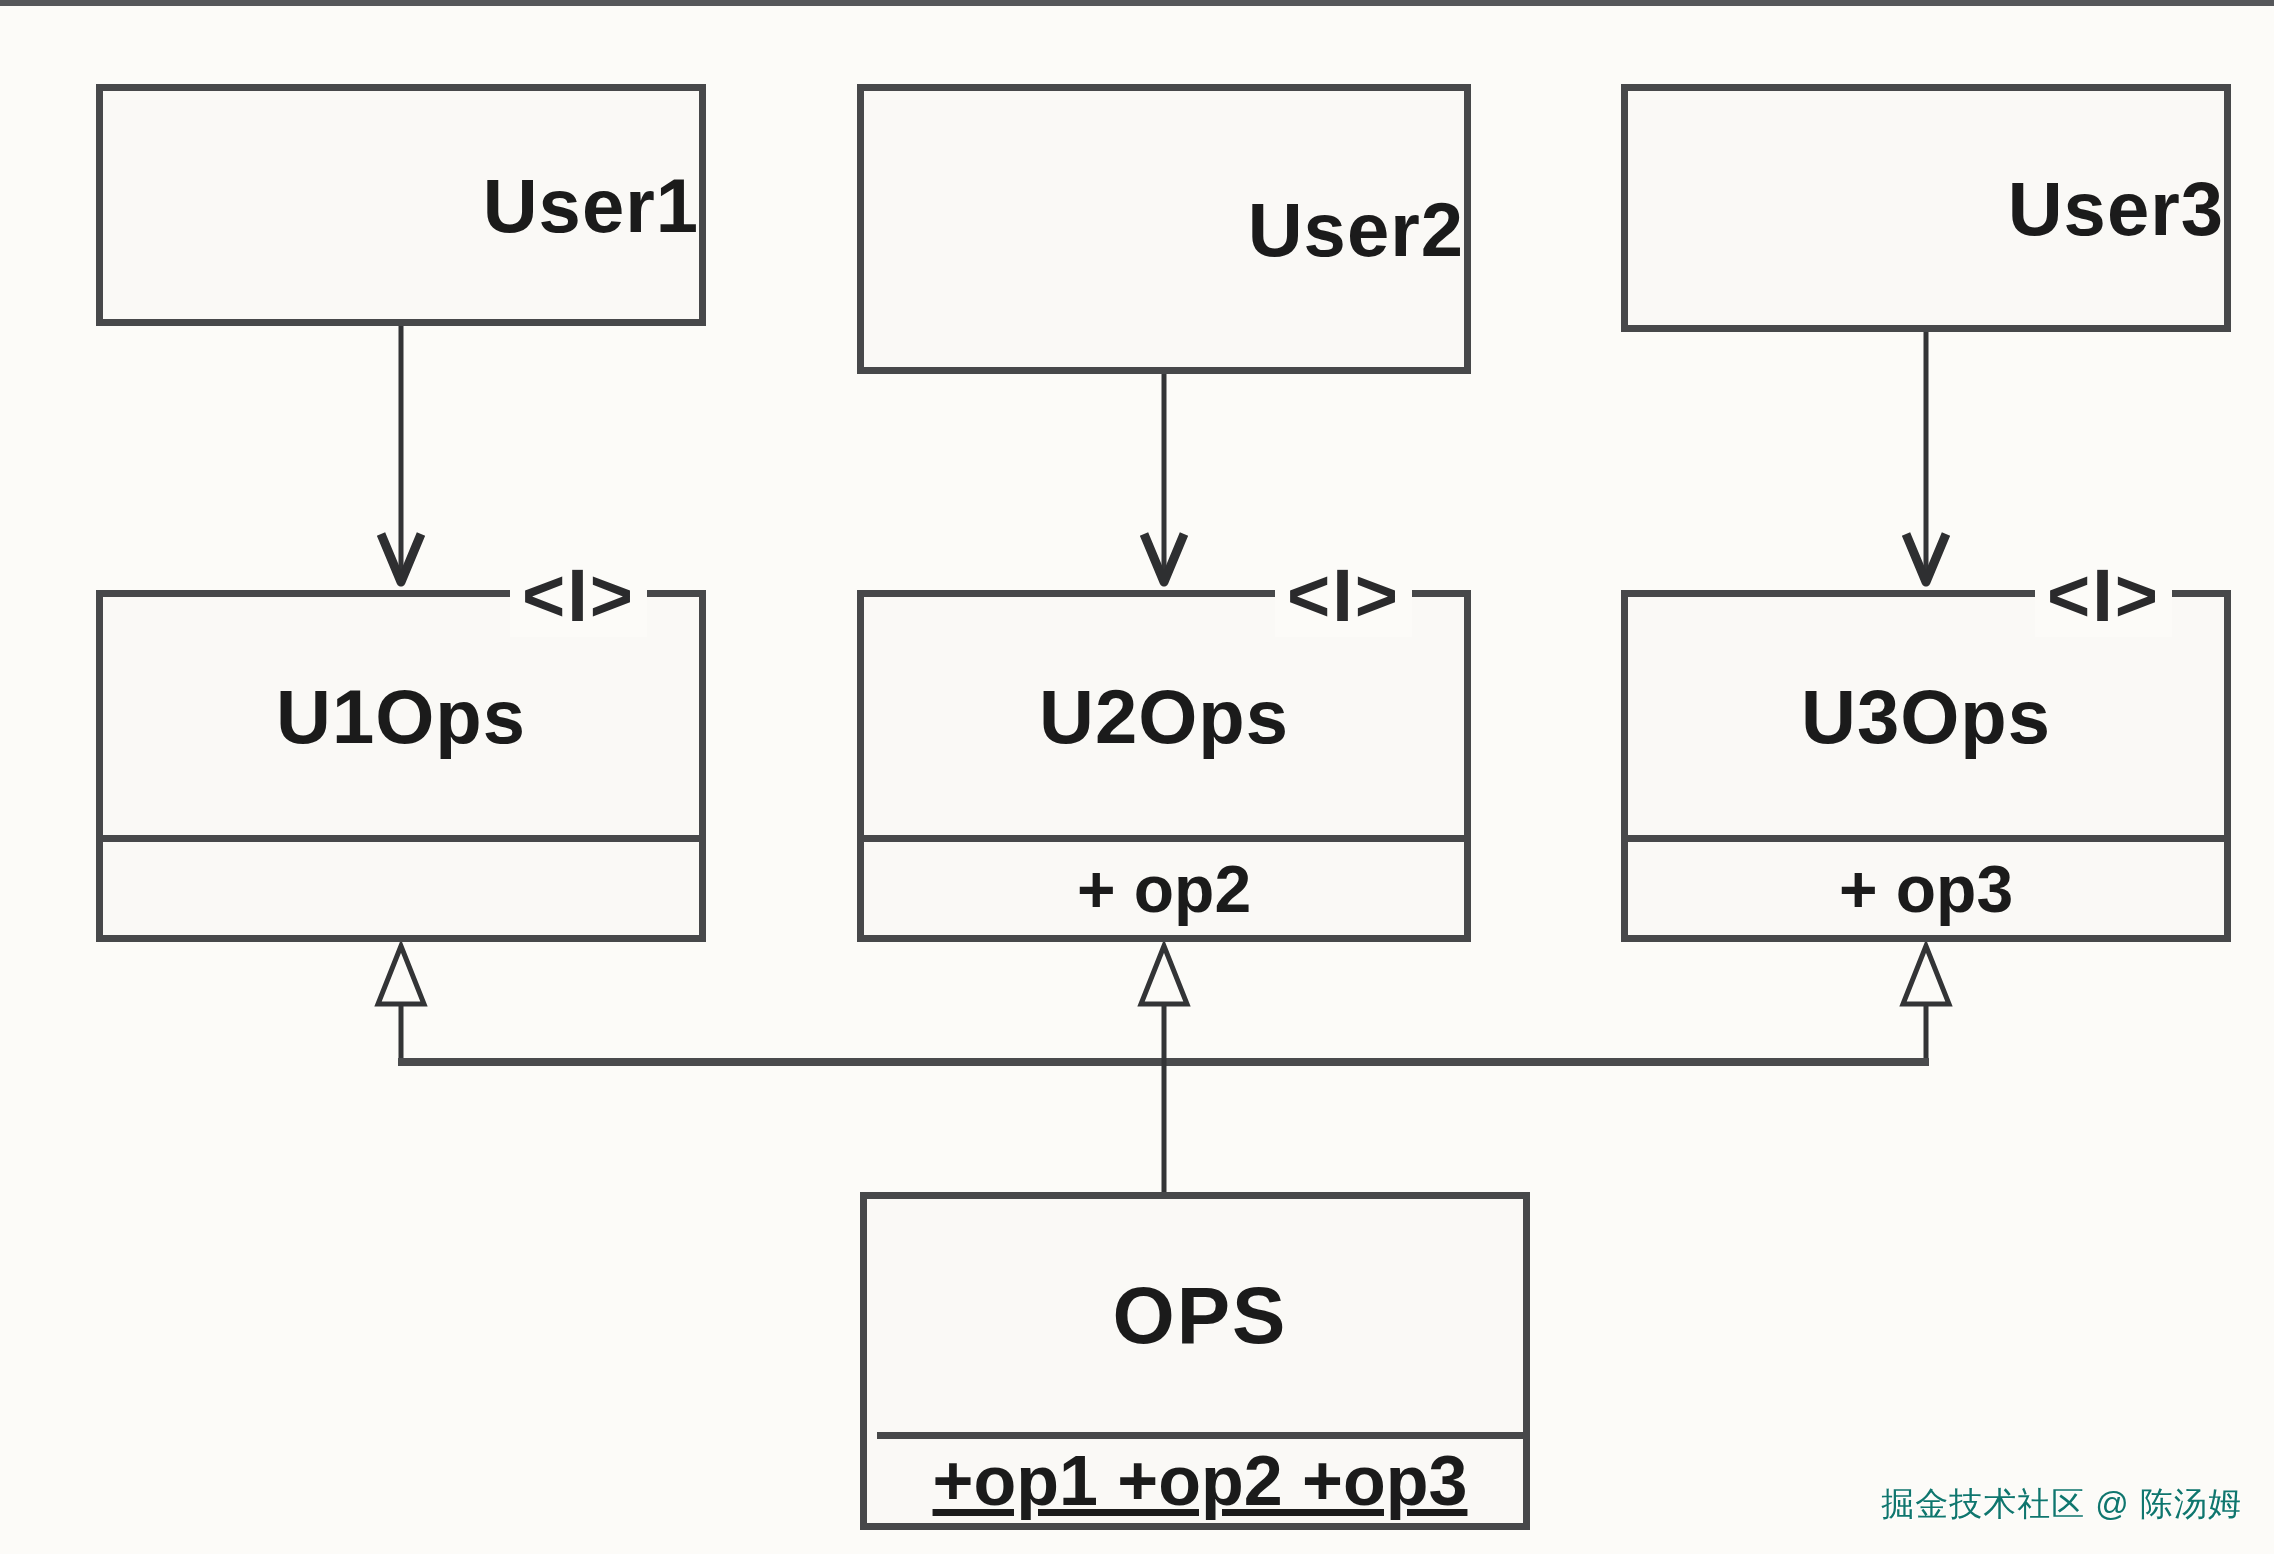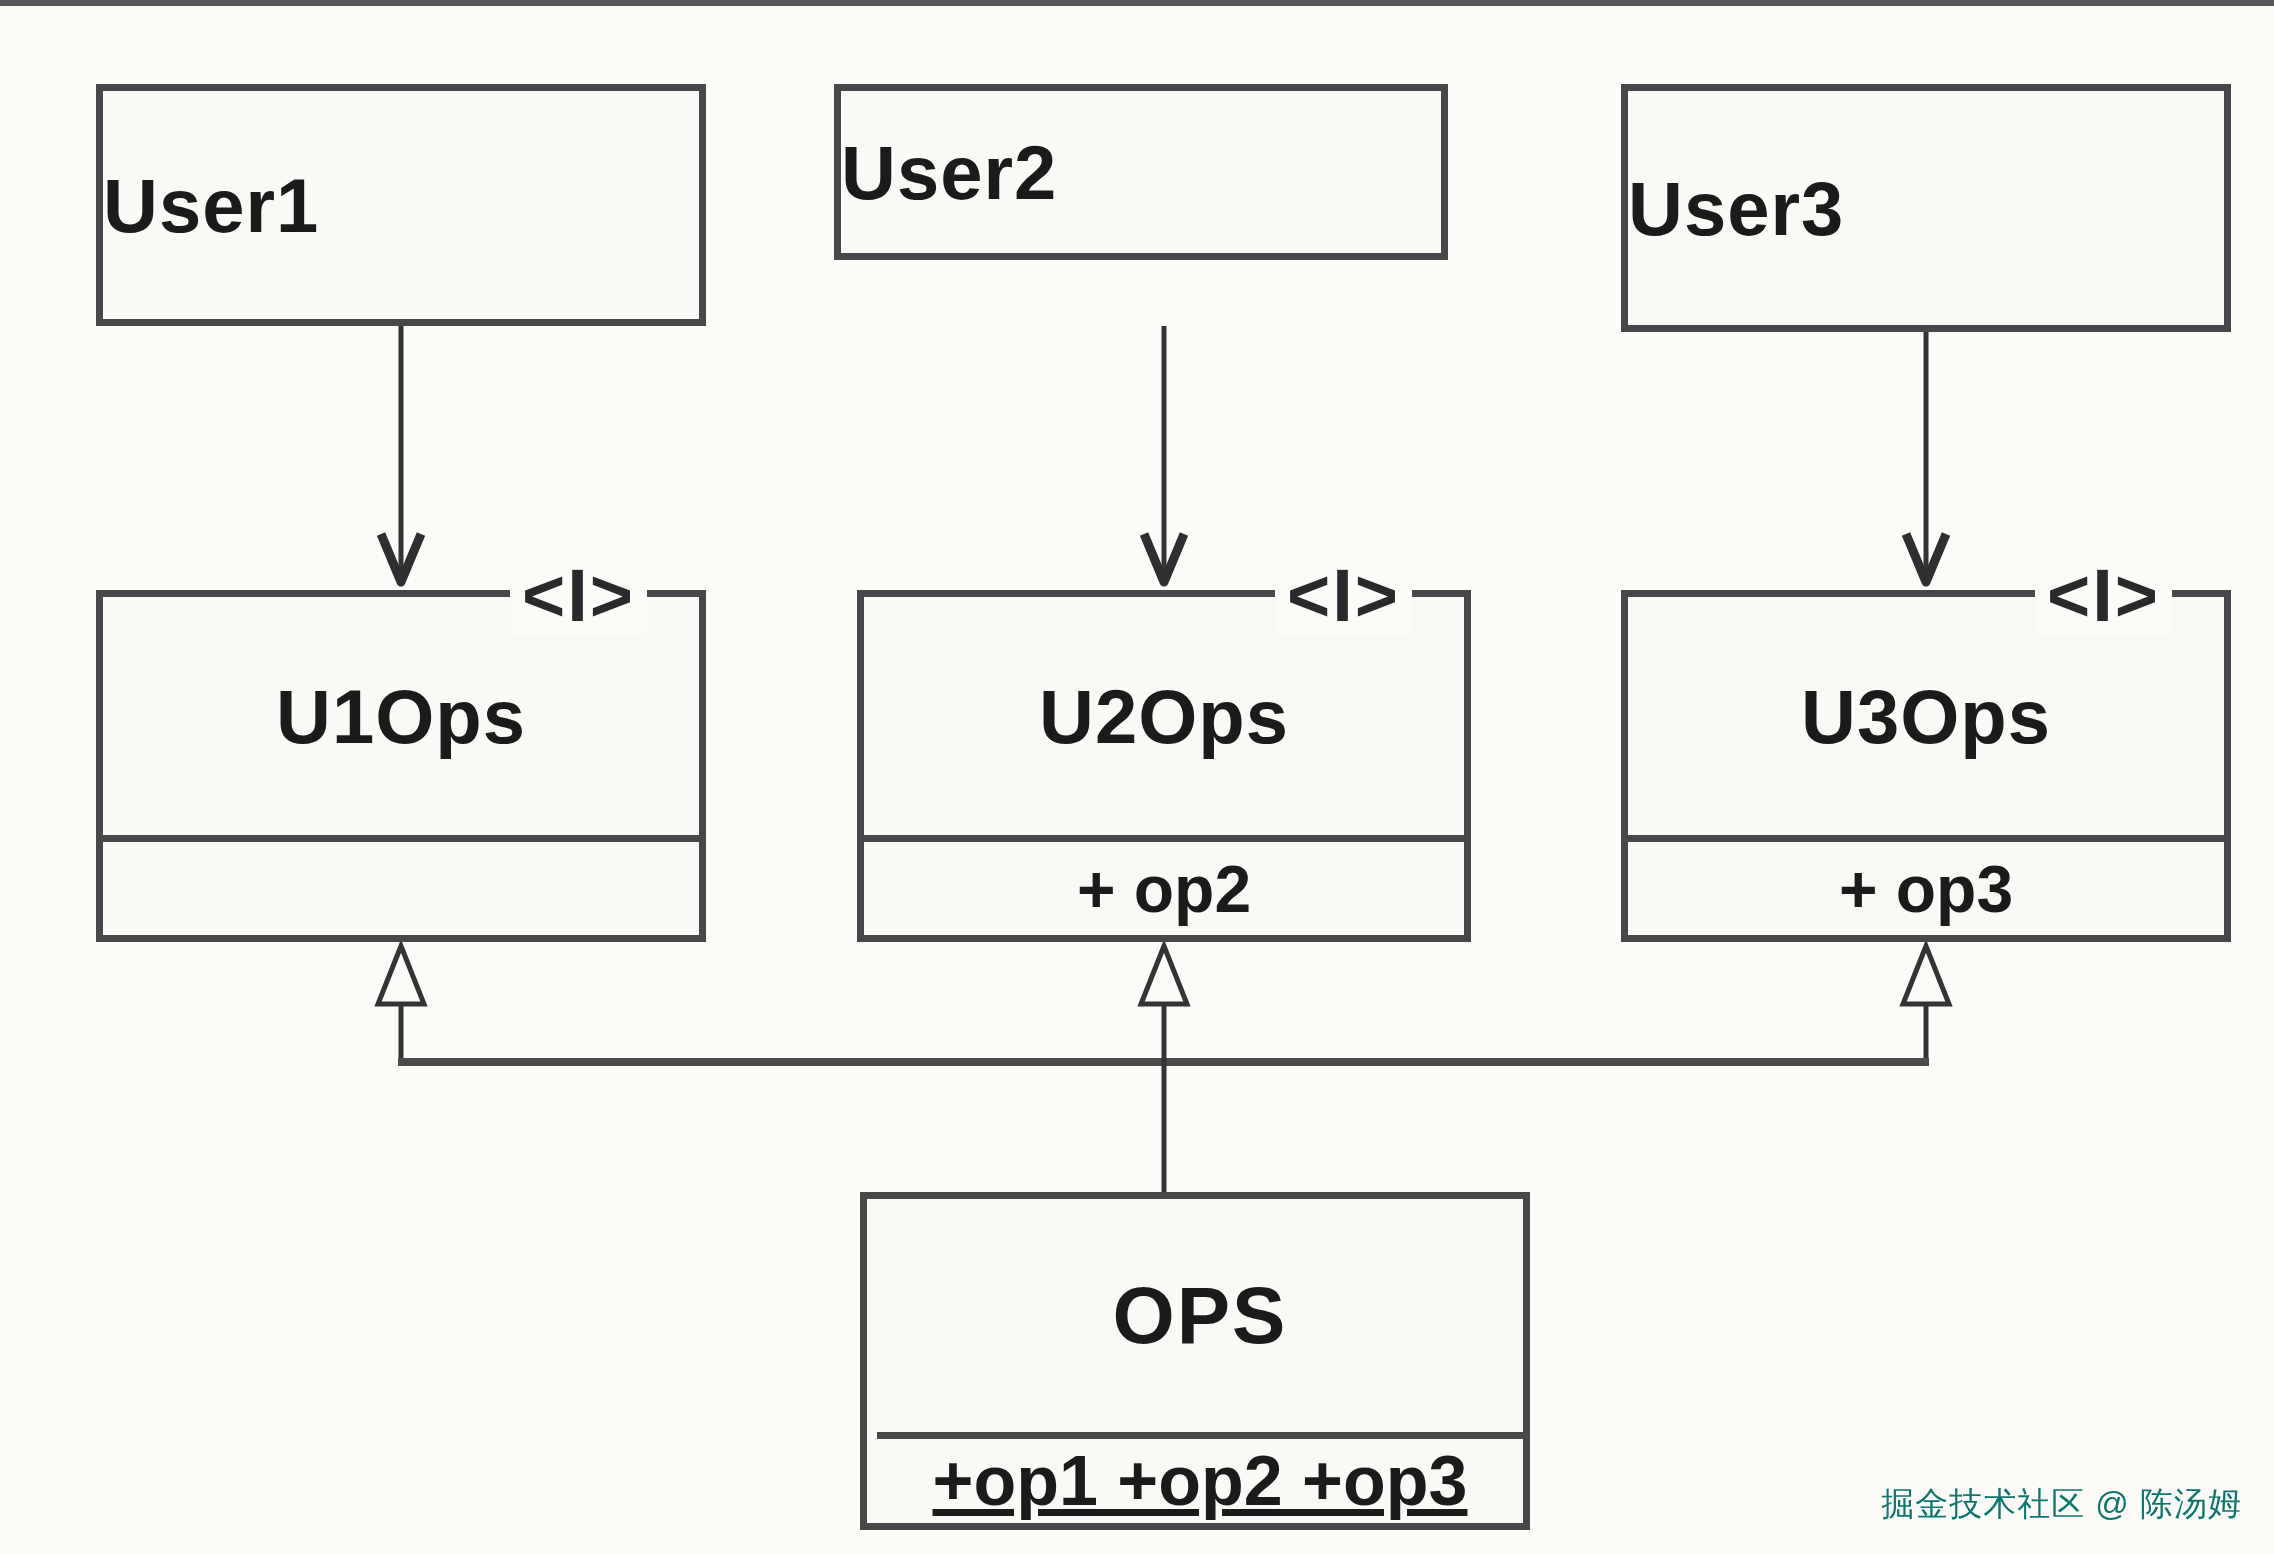--- a/index.html
+++ b/index.html
@@ -5,21 +5,21 @@
   html,body{margin:0;padding:0;background:#fcfbf8;}
   .canvas{
     position:relative;width:2274px;height:1554px;background:#fcfbf8;
     font-family:"Liberation Sans","DejaVu Sans",sans-serif;overflow:hidden;
   }
   .topbar{position:absolute;left:0;top:0;width:2274px;height:6px;background:#56575a;}
   .classbox{
     position:absolute;box-sizing:border-box;border:7px solid #47484a;
     background:#faf9f6;color:#1b1b1b;
   }
-  .userbox{display:flex;align-items:center;justify-content:flex-start;}
+  .userbox{display:flex;align-items:center;justify-content:flex-end;}
   .utitle{font-size:76px;font-weight:bold;letter-spacing:1px;}
   .ifacebox{display:flex;flex-direction:column;}
   .ititle{
     height:238px;display:flex;align-items:center;justify-content:center;
     border-bottom:7px solid #47484a;font-size:76px;font-weight:bold;letter-spacing:1px;
   }
   .imethod{flex:1;display:flex;align-items:center;justify-content:center;
     font-size:66px;font-weight:bold;}
   .stereotype{
     position:absolute;top:-42px;right:52px;height:82px;line-height:82px;
@@ -75,21 +75,21 @@
     </g>
     <g>
       <polygon points="1164,946 1141,1004 1187,1004" fill="#fcfbf8" stroke="#333436" stroke-width="5"></polygon>
       <line x1="1164" y1="1004" x2="1164" y2="1192" stroke="#333436" stroke-width="5"></line>
     </g>
   </svg>
 
   <div class="classbox userbox" style="left:96px;top:84px;width:610px;height:242px;">
     <span class="utitle">User1</span>
   </div>
-  <div class="classbox userbox" style="left:834px;top:84px;width:614px;height:176px;">
+  <div class="classbox userbox" style="left:857px;top:84px;width:614px;height:290px;">
     <span class="utitle">User2</span>
   </div>
   <div class="classbox userbox" style="left:1621px;top:84px;width:610px;height:248px;">
     <span class="utitle">User3</span>
   </div>
 
   <div class="classbox ifacebox" style="left:96px;top:590px;width:610px;height:352px;">
     <span class="stereotype">&lt;I&gt;</span>
     <div class="ititle">U1Ops</div>
   </div>

